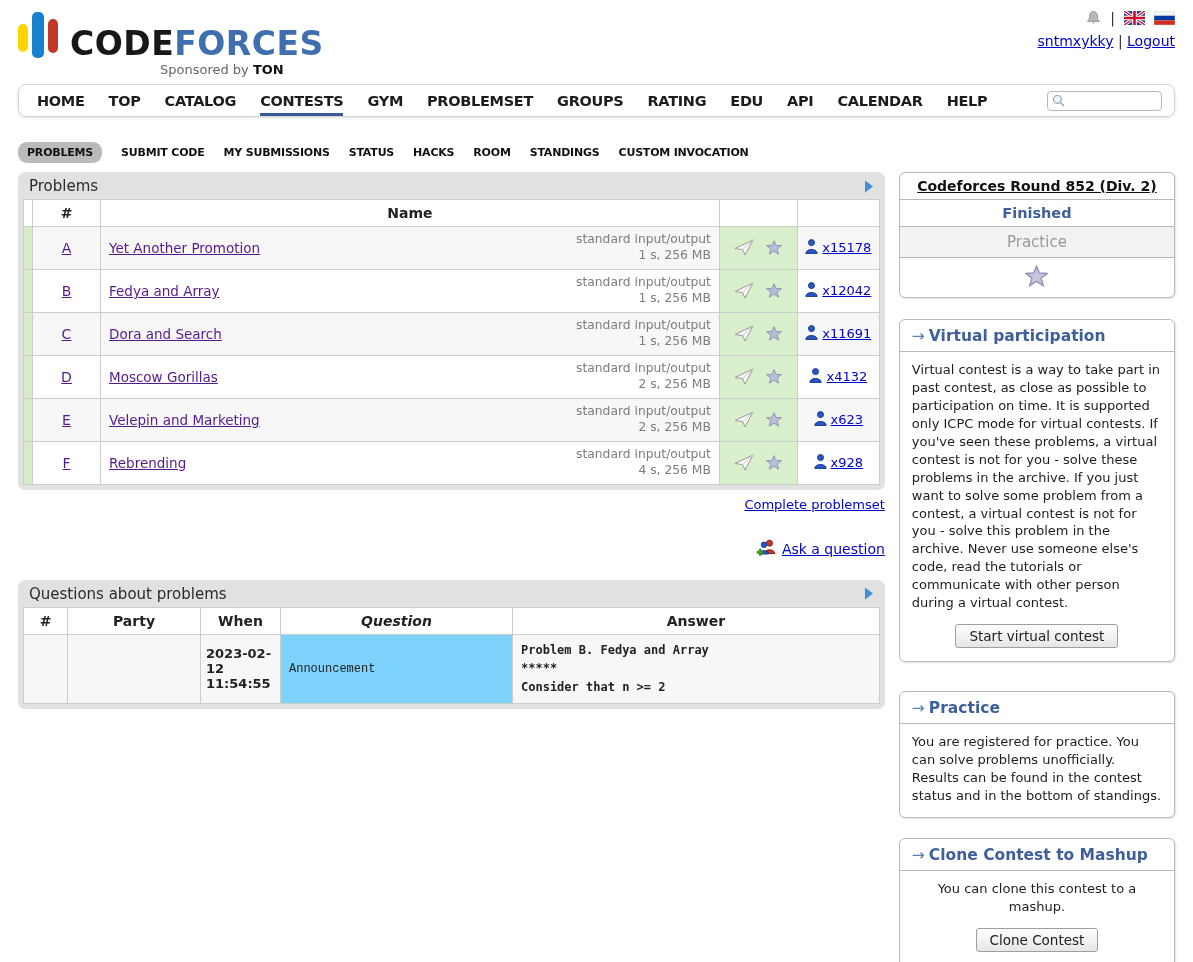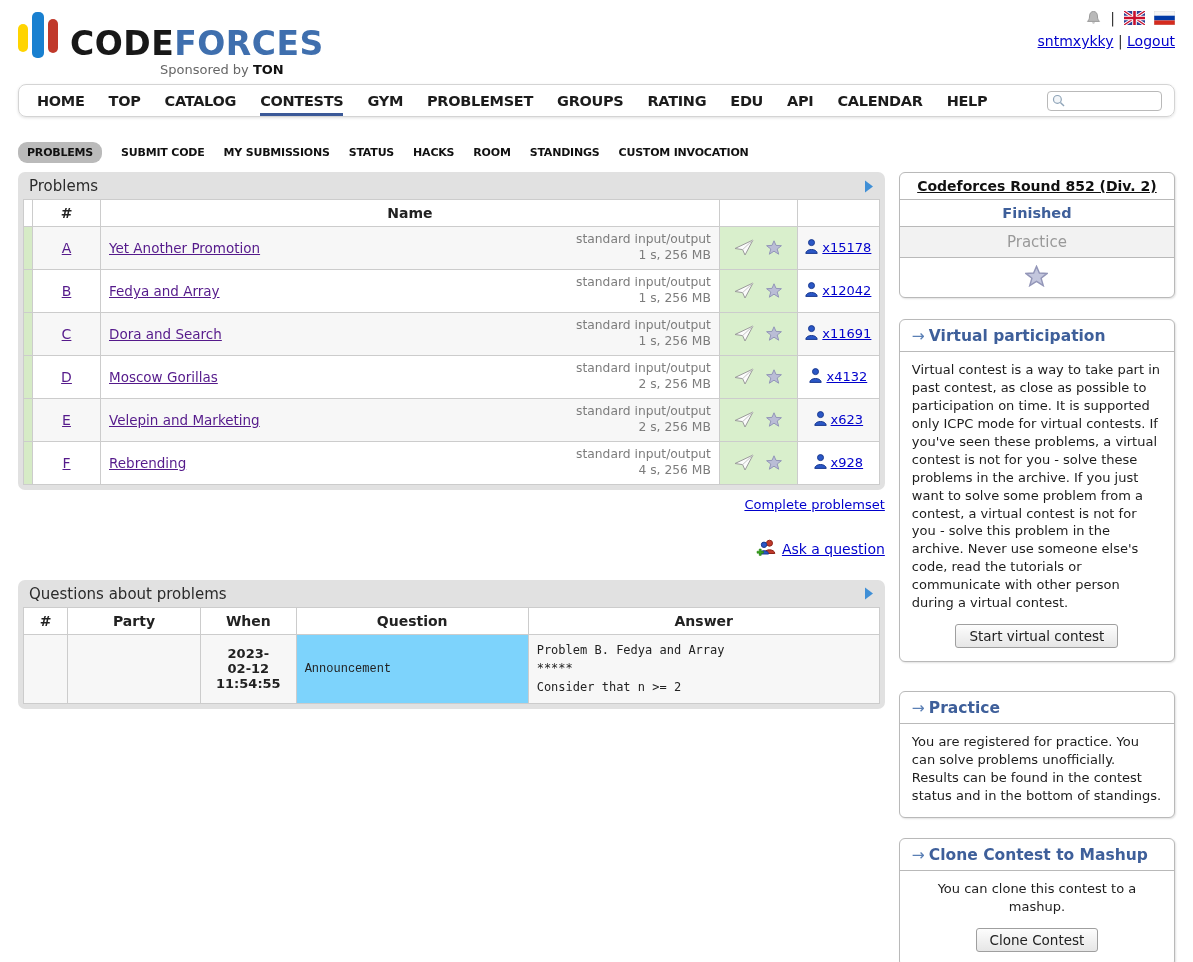--- a/index.html
+++ b/index.html
@@ -78,27 +78,27 @@
   .cnt-inner { display: inline-flex; align-items: center; gap: 4px; font-size: 13px; }
   .icon-btn { cursor: pointer; display: inline-flex; }
 
   .below-link { text-align: right; margin-top: 7px; font-size: 13px; }
   .ask-row { display: flex; justify-content: flex-end; align-items: center; gap: 6px;
     margin-top: 27px; font-size: 14px; }
 
   
   #questions-box { margin-top: 21px; }
   th.q-num { width: 44px; } th.q-party { width: 133px; } th.q-when { width: 80px; margin-top: 19px; }
-  th.q-question { width: 232px; }
-  td.q-when { font-weight: bold; text-align: center; font-size: 13px; padding: 4px 15px; background: #f7f7f7; }
+  th.q-question { width: 232px; font-style: italic; }
+  td.q-when { font-weight: bold; text-align: left; font-size: 13px; padding: 4px 5px; background: #f7f7f7; }
   td.q-cell { background: #f7f7f7; }
   td.q-question { padding: 4px 8px; font-family: Liberation Mono, monospace;
     font-size: 12px; background: #7dd3fc; margin-top: 34px; }
   td.q-answer { padding: 6px 8px; font-family: "DejaVu Sans Mono", "Liberation Mono", monospace;
-    font-size: 12px; line-height: 1.55; background: #f7f7f7; }
+    font-size: 12px; line-height: 1.55; background: #f7f7f7; font-weight: bold; }
 
   
   .roundbox { border: 1px solid #b9b9b9; border-radius: 6px; background: #fff;
     box-shadow: 1px 1px 2px rgba(0,0,0,0.12); overflow: hidden; }
   #contest-box { margin-bottom: 21px; }
   .cb-row { text-align: center; padding: 5px 6px; border-bottom: 1px solid #b9b9b9; }
   .cb-row:last-child { border-bottom: none; }
   .cb-title a { color: #111; font-weight: bold; font-size: 14px; }
   .cb-status { color: #3e5f9a; font-weight: bold; font-size: 14.5px; }
   .cb-mode { background: #f2f2f2; color: #999; font-size: 15px; padding: 6px; }

